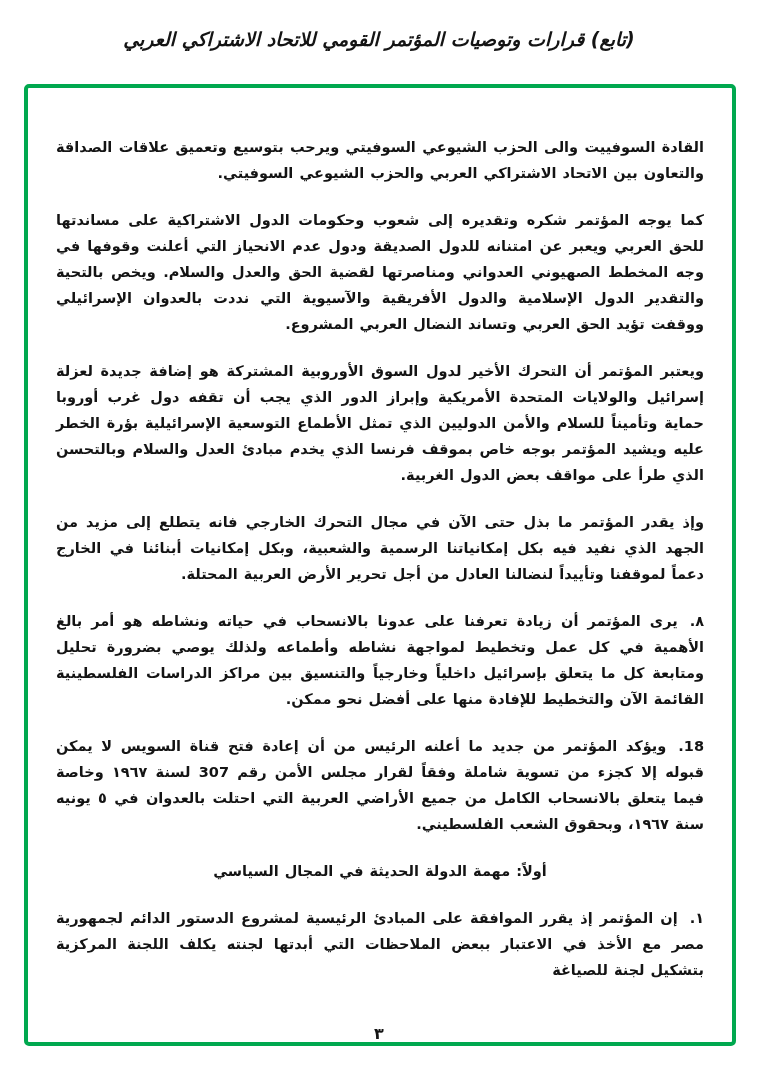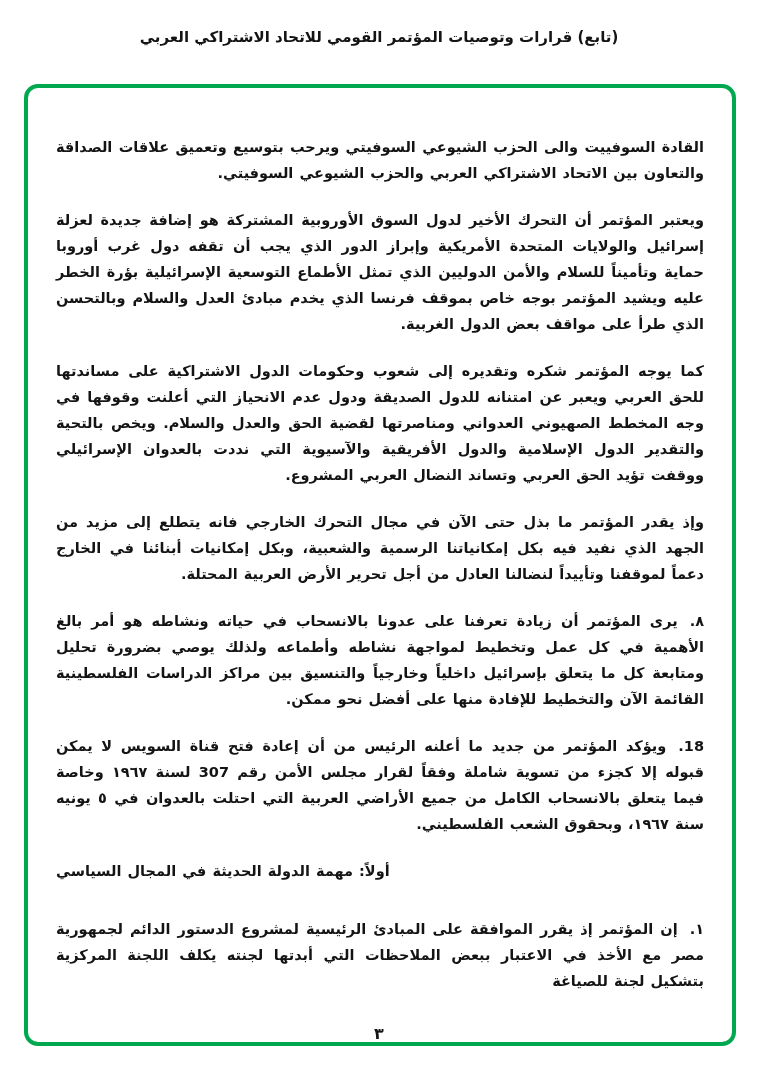--- a/index.html
+++ b/index.html
@@ -10,47 +10,48 @@
     position: relative;
     overflow: hidden;
     font-family: "DejaVu Sans", sans-serif;
     color: var(--ink);
   }
   .page-header {
     position: absolute;
     top: 28px; left: 0; right: 0;
     text-align: center;
     direction: rtl;
-    font-size: 15px;
+    font-size: 19px;
     font-weight: bold;
     color: var(--ink);
+    font-style: italic;
   }
   .content-box {
     position: absolute;
     top: 84px; left: 24px;
     width: 712px; height: 962px;
     border: 4px solid var(--accent-green);
-    border-radius: 14px;
+    border-radius: 5px;
     padding: 46px 28px 0 28px;
     direction: rtl;
     overflow: hidden;
   }
   .block {
     direction: rtl;
     text-align: justify;
     font-size: 14.5px;
     font-weight: bold;
     line-height: 26px;
     margin-bottom: 21px;
     color: var(--ink);
     word-spacing: 1px;
   }
   .block.heading {
-    text-align: left;
-    margin-bottom: 32px;
+    text-align: center;
+    margin-bottom: 21px;
   }
   .item .marker {
     margin-left: 12px;
     white-space: nowrap;
   }
   .page-number {
     position: absolute;
     top: 1024px; left: 0; right: 0;
     text-align: center;
     font-size: 16px;
@@ -60,23 +61,23 @@
 </style>
 </head>
 <body>
 
 <div class="page-header">(تابع) قرارات وتوصيات المؤتمر القومي للاتحاد الاشتراكي العربي</div>
 
 <div class="content-box" dir="rtl">
 
   <p class="block para">القادة السوفييت والى الحزب الشيوعي السوفيتي ويرحب بتوسيع وتعميق علاقات الصداقة والتعاون بين الاتحاد الاشتراكي العربي والحزب الشيوعي السوفيتي.</p>
 
+  <p class="block para">كما يوجه المؤتمر شكره وتقديره إلى شعوب وحكومات الدول الاشتراكية على مساندتها للحق العربي ويعبر عن امتنانه للدول الصديقة ودول عدم الانحياز التي أعلنت وقوفها في وجه المخطط الصهيوني العدواني ومناصرتها لقضية الحق والعدل والسلام. ويخص بالتحية والتقدير الدول الإسلامية والدول الأفريقية والآسيوية التي نددت بالعدوان الإسرائيلي ووقفت تؤيد الحق العربي وتساند النضال العربي المشروع.</p>
+
   <p class="block para">ويعتبر المؤتمر أن التحرك الأخير لدول السوق الأوروبية المشتركة هو إضافة جديدة لعزلة إسرائيل والولايات المتحدة الأمريكية وإبراز الدور الذي يجب أن تقفه دول غرب أوروبا حماية وتأميناً للسلام والأمن الدوليين الذي تمثل الأطماع التوسعية الإسرائيلية بؤرة الخطر عليه ويشيد المؤتمر بوجه خاص بموقف فرنسا الذي يخدم مبادئ العدل والسلام وبالتحسن الذي طرأ على مواقف بعض الدول الغربية.</p>
-
-  <p class="block para">كما يوجه المؤتمر شكره وتقديره إلى شعوب وحكومات الدول الاشتراكية على مساندتها للحق العربي ويعبر عن امتنانه للدول الصديقة ودول عدم الانحياز التي أعلنت وقوفها في وجه المخطط الصهيوني العدواني ومناصرتها لقضية الحق والعدل والسلام. ويخص بالتحية والتقدير الدول الإسلامية والدول الأفريقية والآسيوية التي نددت بالعدوان الإسرائيلي ووقفت تؤيد الحق العربي وتساند النضال العربي المشروع.</p>
 
   <p class="block para">وإذ يقدر المؤتمر ما بذل حتى الآن في مجال التحرك الخارجي فانه يتطلع إلى مزيد من الجهد الذي نفيد فيه بكل إمكانياتنا الرسمية والشعبية، وبكل إمكانيات أبنائنا في الخارج دعماً لموقفنا وتأييداً لنضالنا العادل من أجل تحرير الأرض العربية المحتلة.</p>
 
   <p class="block item"><span class="marker">٨.</span><span>يرى المؤتمر أن زيادة تعرفنا على عدونا بالانسحاب في حياته ونشاطه هو أمر بالغ الأهمية في كل عمل وتخطيط لمواجهة نشاطه وأطماعه ولذلك يوصي بضرورة تحليل ومتابعة كل ما يتعلق بإسرائيل داخلياً وخارجياً والتنسيق بين مراكز الدراسات الفلسطينية القائمة الآن والتخطيط للإفادة منها على أفضل نحو ممكن.</span></p>
 
 
   <p class="block item"><span class="marker">18.</span><span>ويؤكد المؤتمر من جديد ما أعلنه الرئيس من أن إعادة فتح قناة السويس لا يمكن قبوله إلا كجزء من تسوية شاملة وفقاً لقرار مجلس الأمن رقم 307 لسنة ١٩٦٧ وخاصة فيما يتعلق بالانسحاب الكامل من جميع الأراضي العربية التي احتلت بالعدوان في ٥ يونيه سنة ١٩٦٧، وبحقوق الشعب الفلسطيني.</span></p>
 
   <p class="block heading">أولاً: مهمة الدولة الحديثة في المجال السياسي</p>
 

